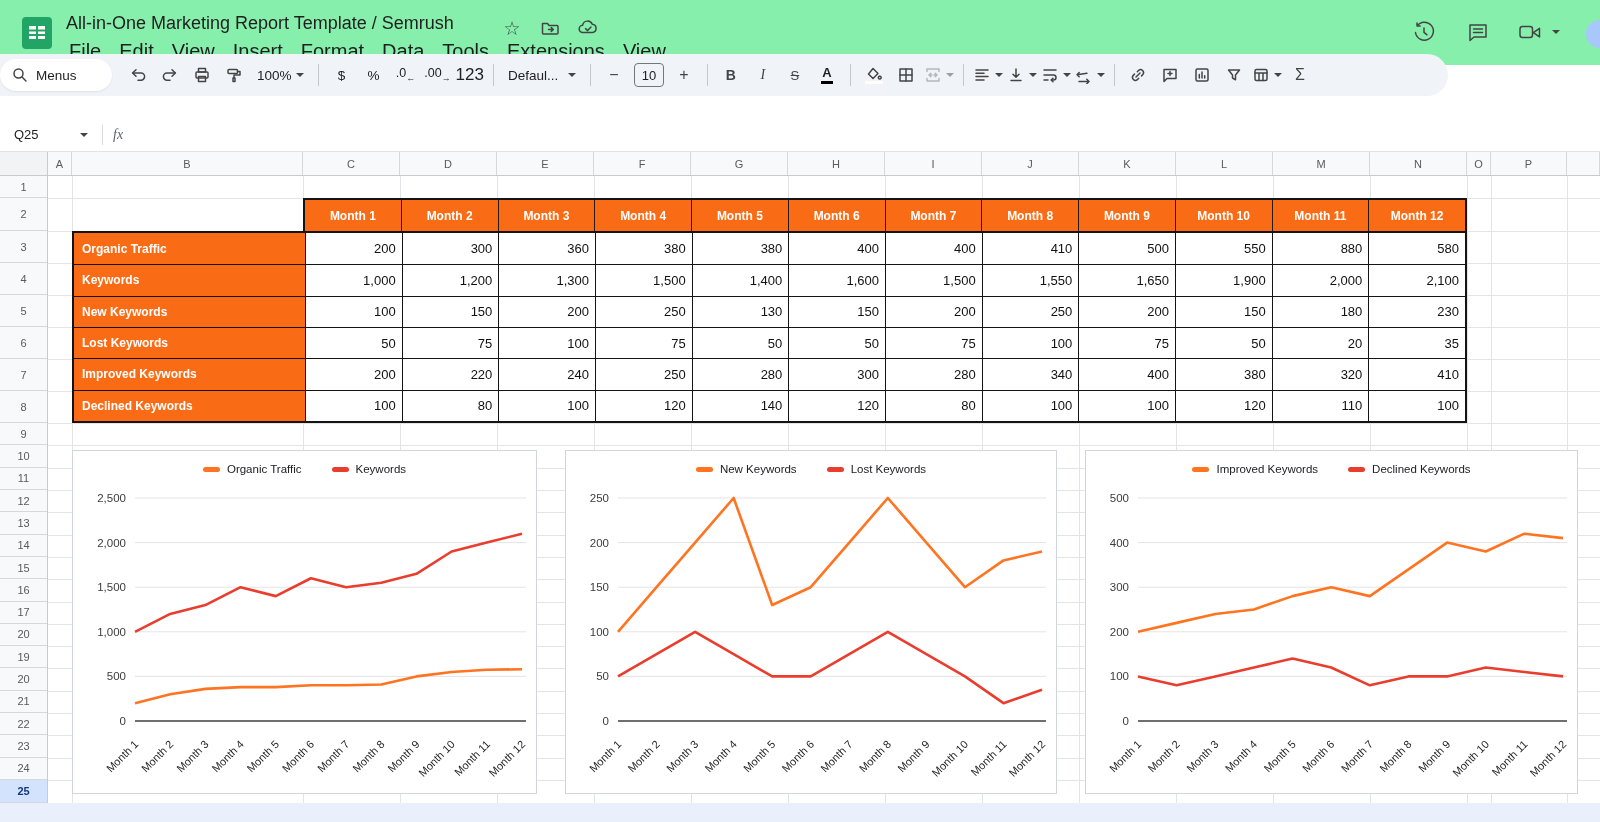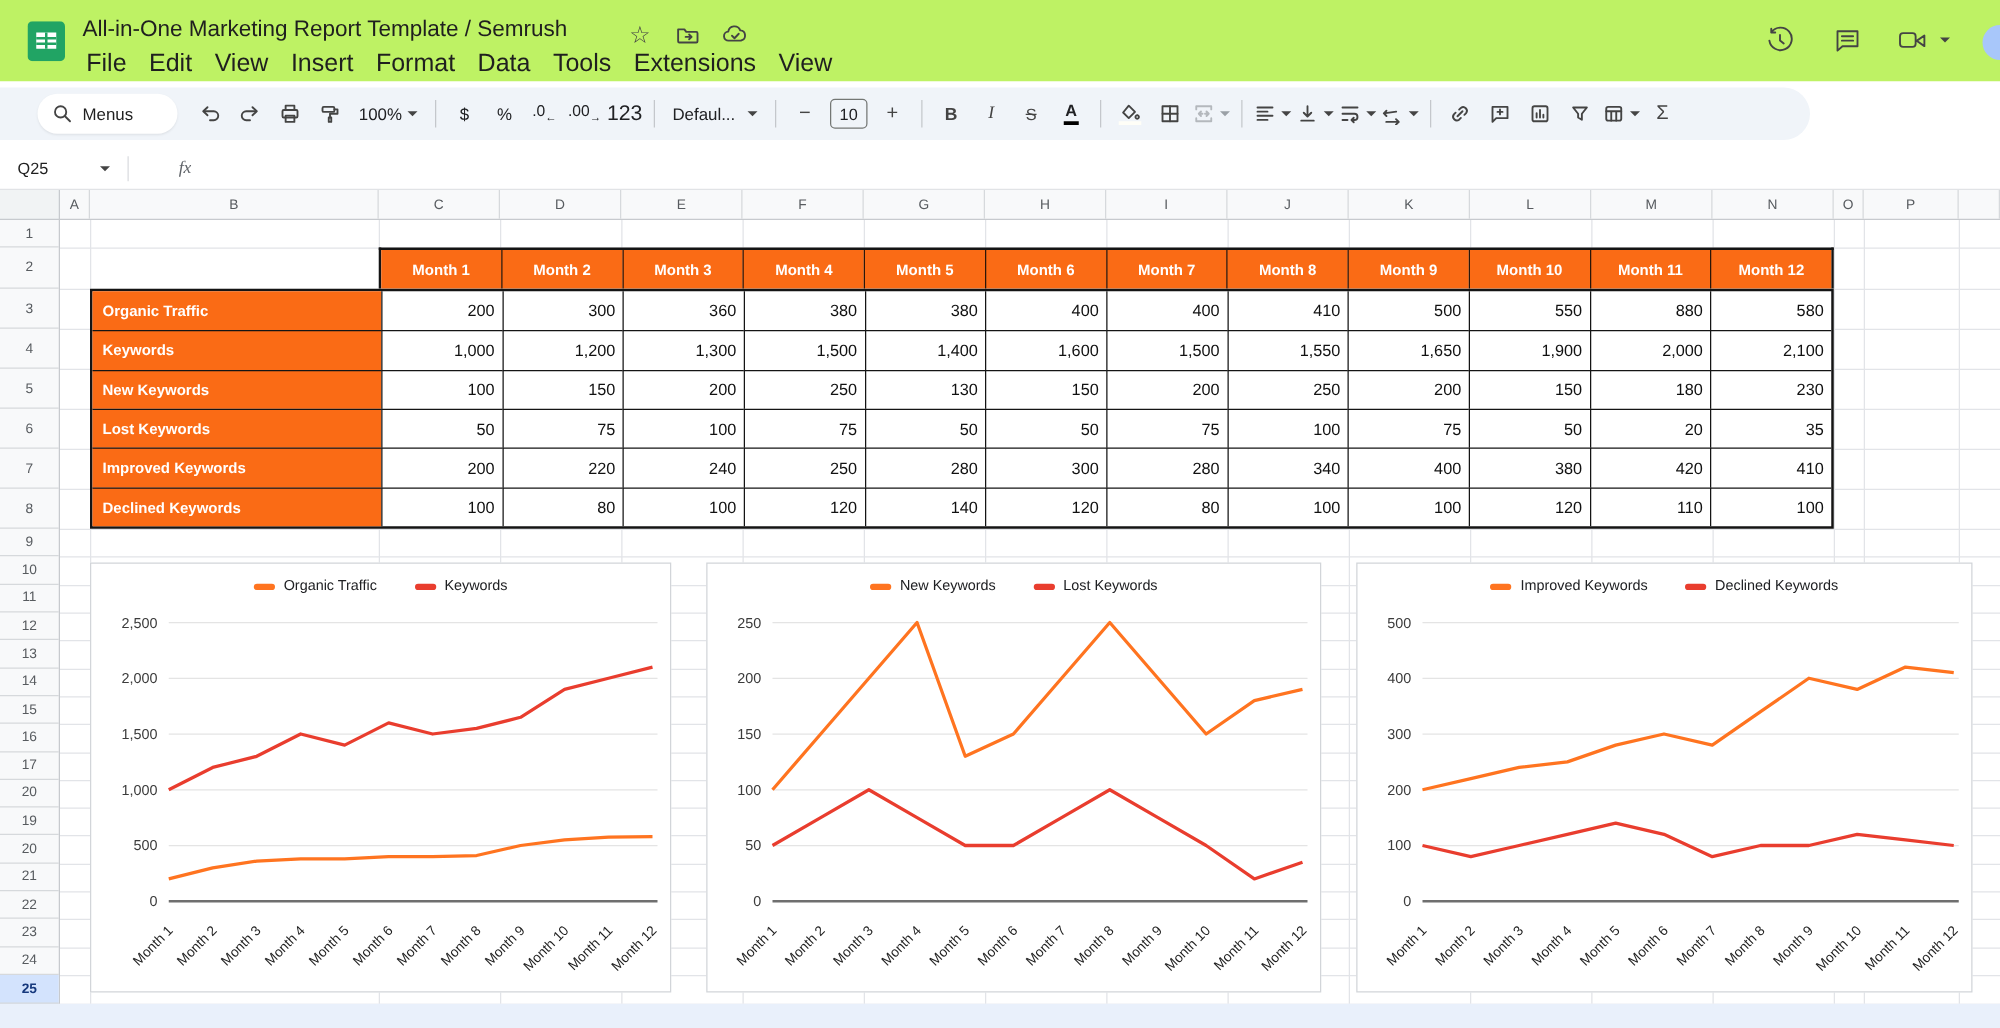--- a/index.html
+++ b/index.html
@@ -2,35 +2,35 @@
 <html><head>
 <meta charset="utf-8">
 <style>
   * { margin:0; padding:0; box-sizing:border-box; }
   html,body { width:1600px; height:822px; }
   body { position:relative; overflow:hidden; background:#fff; font-family:"Liberation Sans", sans-serif; color:#1f1f1f; }
   svg { display:block; }
   .ic { stroke:#444; fill:none; stroke-width:1.5; stroke-linecap:round; stroke-linejoin:round; }
 
   
-  .titlebar { position:absolute; top:0; left:0; width:1600px; height:65px; background:#bef264; }
+  .titlebar { position:absolute; top:0; left:0; width:1600px; height:65px; background:#86efac; }
   .sheets-logo { position:absolute; left:22px; top:17px; width:30px; height:32px; cursor:pointer; }
   .doc-title { position:absolute; left:66px; top:13px; font-size:18px; color:#1f1f1f; white-space:nowrap; }
   .title-icons { position:absolute; left:500px; top:16px; display:flex; gap:14px; align-items:center; }
   .title-icons .tbtn { width:24px; height:24px; display:flex; align-items:center; justify-content:center; border-radius:50%; cursor:pointer; }
   .star-glyph { font-size:19px; color:#444; line-height:1; }
   .menubar { position:absolute; left:60px; top:37px; display:flex; }
   .menu-item { font-size:20px; color:#1f1f1f; padding:3px 9px; border-radius:6px; cursor:pointer; }
   .top-right { position:absolute; right:40px; top:18px; display:flex; gap:26px; align-items:center; }
   .top-right .tbtn { width:28px; height:28px; display:flex; align-items:center; justify-content:center; cursor:pointer; }
   .cam-wrap { display:flex; align-items:center; gap:6px; cursor:pointer; }
   .avatar-sliver { position:absolute; left:1586px; top:20px; width:28px; height:28px; border-radius:50%; background:#a8c7fa; }
 
   
-  .toolbar { position:absolute; top:70px; left:0; width:1448px; height:42px; background:#f0f4f9; display:flex; align-items:center; padding:0 30px; border-radius:0 24px 24px 0; }
+  .toolbar { position:absolute; top:54px; left:0; width:1448px; height:42px; background:#f0f4f9; display:flex; align-items:center; padding:0 0; border-radius:0 24px 24px 0; }
   .tb-search { width:112px; height:32px; background:#fff; border-radius:16px; display:flex; align-items:center; gap:8px; padding:0 12px; cursor:pointer; box-shadow:0 1px 2px rgba(0,0,0,.08); }
   .tb-search span { font-size:13.5px; color:#1f1f1f; }
   .tb-btn { min-width:28px; height:28px; margin:0 2px; border-radius:6px; display:flex; align-items:center; justify-content:center; cursor:pointer; background:transparent; border:none; }
   .tb-btn.wide { padding:0 5px; }
   .tb-text { font-size:13.5px; color:#202124; }
   .caret { width:0; height:0; border-left:4px solid transparent; border-right:4px solid transparent; border-top:4.5px solid #444; display:inline-block; margin-left:4px; }
   .caret.gray { border-top-color:#9aa0a6; }
   .tb-divider { width:1px; height:22px; background:#c4c7cc; margin:0 7px; flex:none; }
   .fmt { font-size:12.5px; color:#202124; display:flex; align-items:flex-start; line-height:1; }
   .fmt small { font-size:9px; margin-top:7px; }
@@ -41,21 +41,21 @@
   .fill-bar { border-bottom:3px solid #fffef7; }
   .sigma { font-size:16px; color:#444; }
   .fontname { width:78px; display:flex; justify-content:space-between; align-items:center; }
   .size-box { width:30px; height:24px; border:1px solid #747775; border-radius:4px; display:flex; align-items:center; justify-content:center; font-size:13px; color:#202124; margin:0 4px; }
   .pm { font-size:16px; color:#444; }
 
   
   .formula-bar { position:absolute; top:118px; left:0; width:1600px; height:34px; background:#fff; display:flex; align-items:center; border-bottom:1px solid #e1e3e6; }
   .name-box { width:88px; padding-left:14px; display:flex; align-items:center; justify-content:space-between; font-size:13px; color:#1f1f1f; cursor:pointer; }
   .fx-divider { width:1px; height:20px; background:#dadce0; margin:0 10px 0 14px; }
-  .fx-label { font-style:italic; font-size:14px; color:#5f6368; font-family:"Liberation Serif", serif;margin-left:30px; }
+  .fx-label { font-style:italic; font-size:14px; color:#5f6368; font-family:"Liberation Serif", serif; }
 
   
   .col-header-strip { position:absolute; top:152px; left:0; width:1600px; height:24px; background:#f8f9fa; border-bottom:1px solid #c7cace; }
   .corner-box { position:absolute; top:152px; left:0; width:48px; height:24px; background:#f1f3f4; border-right:1px solid #c7cace; border-bottom:1px solid #c7cace; z-index:2; }
   .col-header { position:absolute; top:0; height:23px; font-size:11px; color:#575b5f; display:flex; align-items:center; justify-content:center; border-right:1px solid #d6d9dc; cursor:pointer; }
   .row-header-strip { position:absolute; top:176px; left:0; width:48px; height:627px; background:#f8f9fa; border-right:1px solid #c7cace; z-index:2; }
   .row-header { position:absolute; left:0; width:47px; font-size:11px; color:#575b5f; display:flex; align-items:center; justify-content:center; border-bottom:1px solid #d6d9dc; cursor:pointer; }
   .row-header.selected { background:#d3e3fd; color:#16397d; font-weight:bold; }
   .content { position:absolute; top:176px; left:0; width:1600px; height:646px; }
   .gridline { position:absolute; background:#e2e4e8; }
@@ -489,21 +489,21 @@
       <div class="vcell">200</div>
       <div class="vcell">220</div>
       <div class="vcell">240</div>
       <div class="vcell">250</div>
       <div class="vcell">280</div>
       <div class="vcell">300</div>
       <div class="vcell">280</div>
       <div class="vcell">340</div>
       <div class="vcell">400</div>
       <div class="vcell">380</div>
-      <div class="vcell">420</div>
+      <div class="vcell">320</div>
       <div class="vcell">410</div>
       <div class="lcell" style="background: rgb(250, 107, 21);">Declined Keywords</div>
       <div class="vcell">100</div>
       <div class="vcell">80</div>
       <div class="vcell">100</div>
       <div class="vcell">120</div>
       <div class="vcell">140</div>
       <div class="vcell">120</div>
       <div class="vcell">80</div>
       <div class="vcell">100</div>

